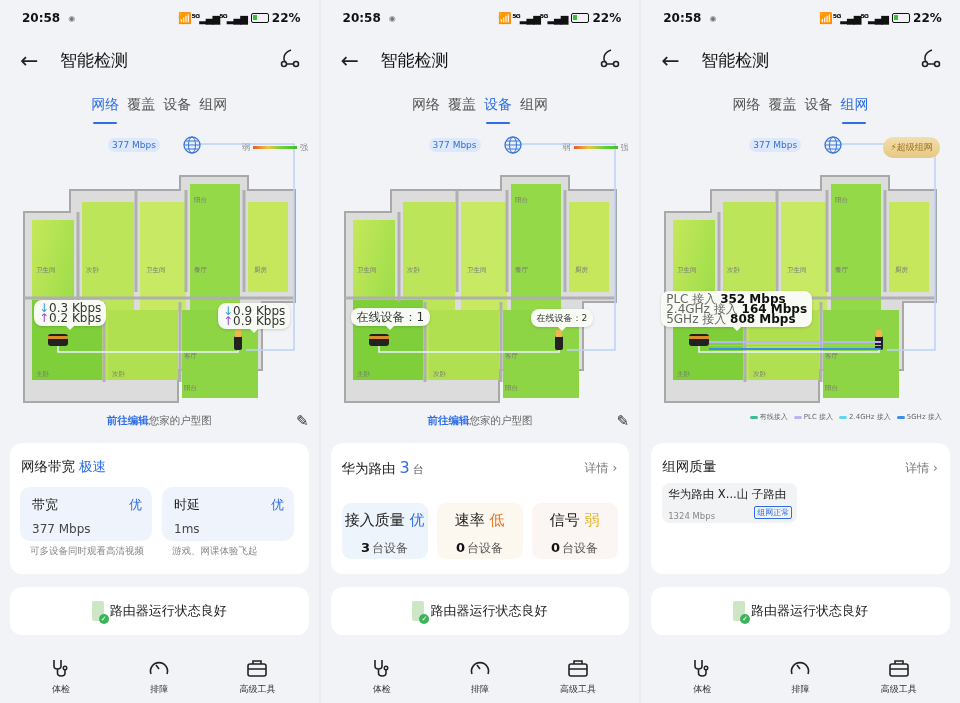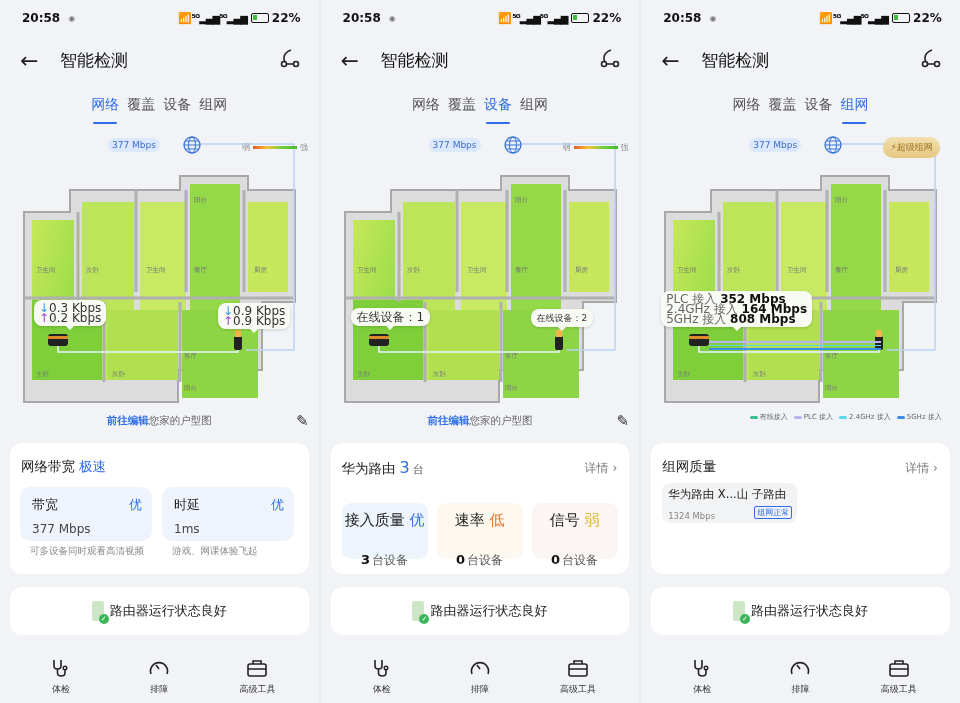--- a/index.html
+++ b/index.html
@@ -32,21 +32,21 @@
 .card-title{position:absolute;top:15px;left:11px;font-size:13.5px;color:#222}
 .card-title .accent{color:#2f6ee8;margin-left:4px}
 .details{position:absolute;top:17px;right:12px;font-size:12px;color:#777}
 .sub{position:absolute;top:44px;width:132px;height:54px;background:#eff4fc;border-radius:10px;padding:9px 12px}
 .sub .lbl{font-size:13px;color:#222}
 .sub .grade{position:absolute;right:10px;top:9px;font-size:13px;color:#2f6ee8}
 .sub .val{font-size:12px;color:#444;margin-top:8px}
 .sub-desc{position:absolute;top:101px;font-size:9.5px;color:#888;line-height:13px;width:115px}
 .dev-box{position:absolute;top:60px;width:86px;height:56px;border-radius:9px;text-align:center;padding-top:8px}
 .dev-box .l{font-size:15px;color:#222}
-.dev-box .n{font-size:12px;color:#555;margin-top:22px}
+.dev-box .n{font-size:12px;color:#555;margin-top:10px}
 .dev-box .n b{font-size:13px;color:#111;margin-right:2px}
 .mesh-item{position:absolute;top:40px;left:11px;width:135px;height:40px;background:#f2f3f5;border-radius:8px;padding:4px 6px}
 .mesh-item .nm{font-size:11.5px;color:#222}
 .mesh-item .sp2{font-size:8.5px;color:#888;margin-top:9px}
 .mesh-item .tag{position:absolute;right:5px;bottom:4px;border:1px solid #2f6ee8;color:#2f6ee8;font-size:8px;padding:0 2px;border-radius:2px}
 .card-status{top:587px;height:48px;display:flex;align-items:center;justify-content:center;font-size:13px;color:#222;gap:6px}
 .rtr{width:12px;height:20px;background:#cde6c6;border-radius:2px;position:relative}
 .rtr::after{content:"✓";position:absolute;right:-5px;bottom:-3px;width:10px;height:10px;border-radius:50%;background:#3cb55a;color:#fff;font-size:7px;line-height:10px;text-align:center}
 .bottom{position:absolute;top:658px;left:0;right:0;display:flex;justify-content:space-around;padding:0 12px}
 .bn{display:flex;flex-direction:column;align-items:center;font-size:9px;color:#333;gap:3px;width:60px}

